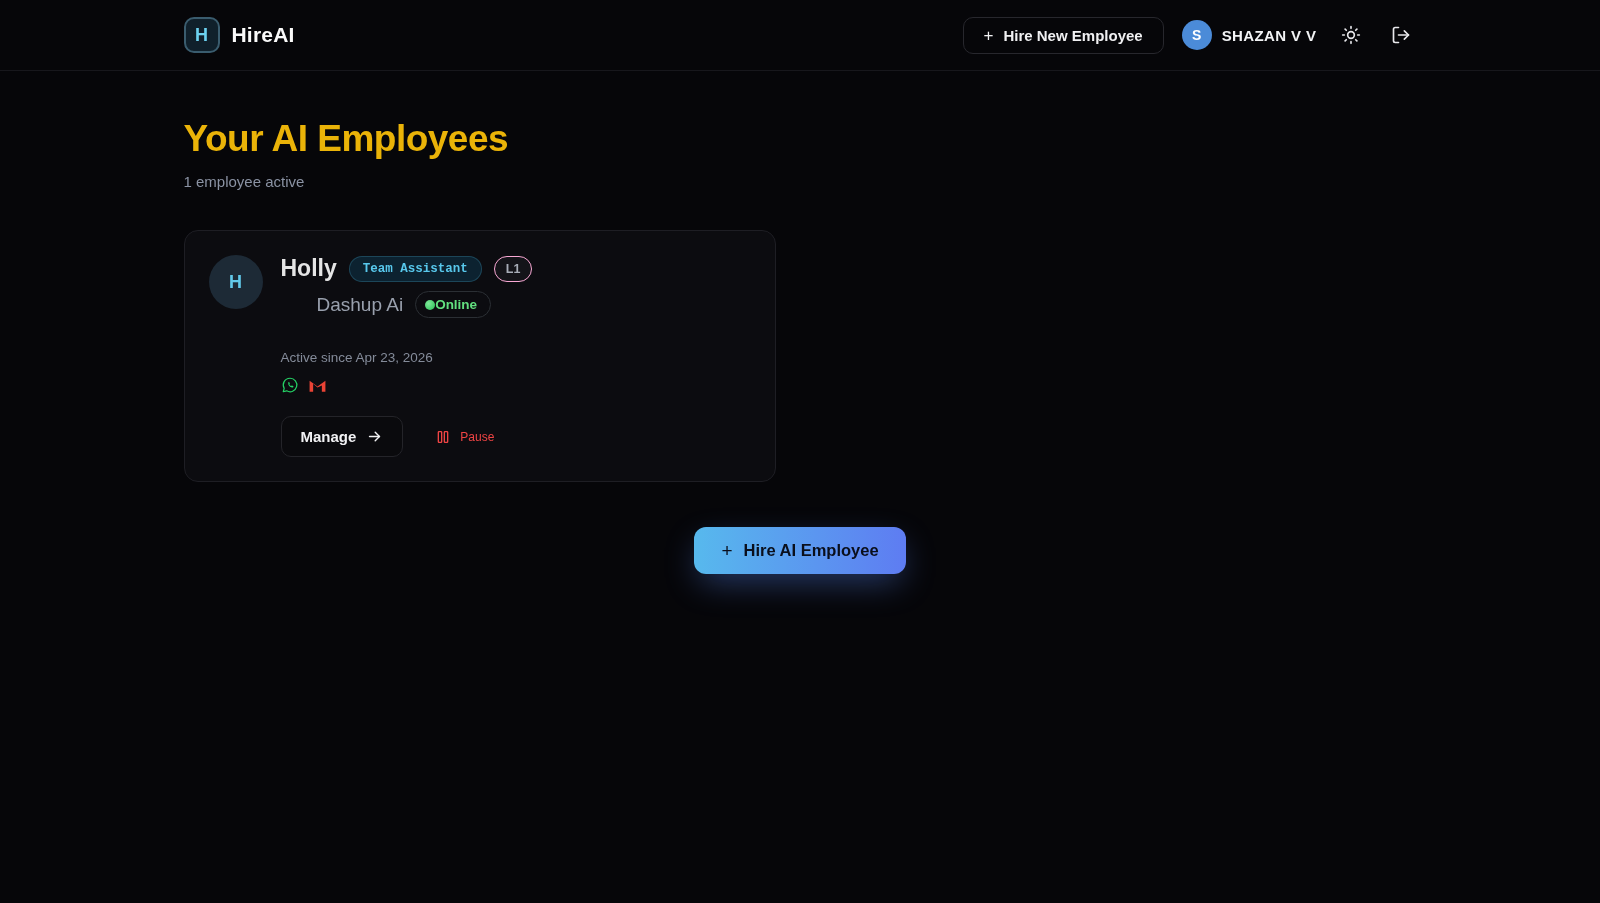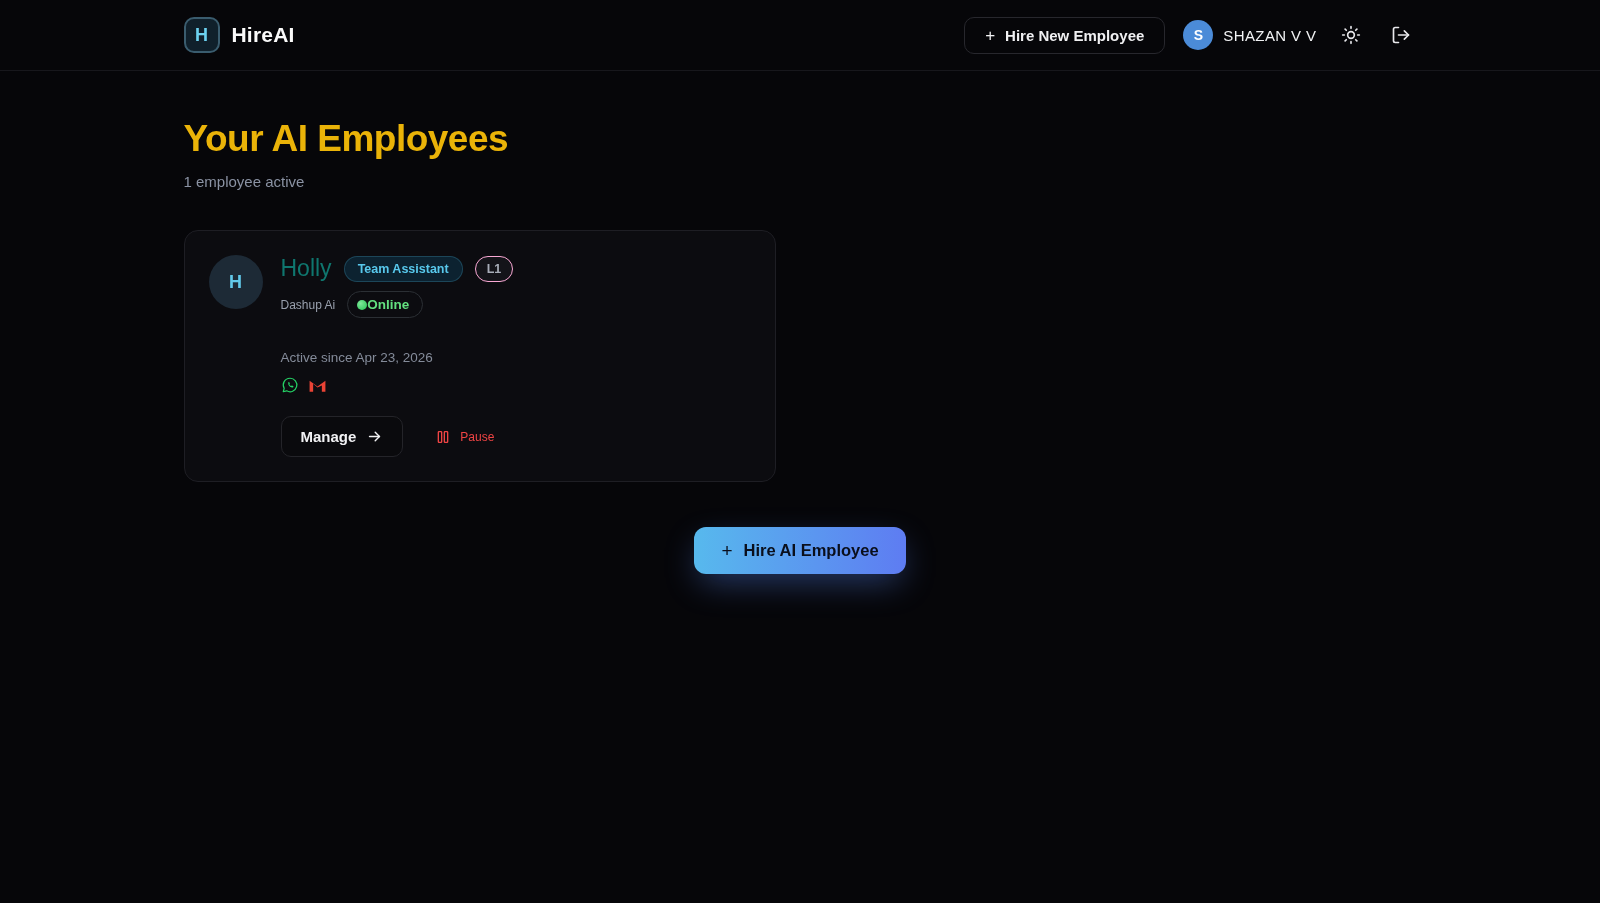--- a/index.html
+++ b/index.html
@@ -39,21 +39,21 @@
     font-family: inherit; cursor: pointer;
   }
   .plus-glyph { font-size: 17px; font-weight: 400; line-height: 1; }
   .user-chip { display: flex; align-items: center; gap: 10px; cursor: pointer; }
   .avatar-s {
     width: 30px; height: 30px; border-radius: 50%;
     background: #4b8bd8; color: #ffffff;
     display: flex; align-items: center; justify-content: center;
     font-size: 14px; font-weight: 700;
   }
-  .user-name { font-size: 15px; font-weight: 400; letter-spacing: 0.4px; }
+  .user-name { font-size: 15px; font-weight: 700; letter-spacing: 0.4px; }
   .icon-btn {
     background: none; border: none; padding: 6px; cursor: pointer;
     color: #e8e8ec; display: flex; align-items: center; justify-content: center;
   }
 
   
   .main { padding-top: 47px; }
   .page-title { margin: 0; font-size: 37px; font-weight: 700; letter-spacing: -0.5px; color: #eab308; }
   .page-subtitle { margin-top: 13px; font-size: 15px; color: #8a92a3; }
 
@@ -68,33 +68,33 @@
     display: flex; gap: 18px;
   }
   .avatar-h {
     width: 54px; height: 54px; border-radius: 50%; flex-shrink: 0;
     background: #1d2a36; color: #62c9ea;
     display: flex; align-items: center; justify-content: center;
     font-size: 18px; font-weight: 700;
   }
   .emp-body { flex: 1; }
   .name-row { display: flex; align-items: center; gap: 12px; }
-  .emp-name { font-size: 23px; font-weight: 400; color: #0f766e; }
+  .emp-name { font-size: 23px; font-weight: 700; color: #e5e5e5; }
   .badge-role {
     background: #0c2230; border: 1px solid rgba(86,200,236,0.22);
     color: #58c8ec; font-size: 12.5px; font-weight: 600;
-    padding: 5px 13px; border-radius: 999px;
+    padding: 5px 13px; border-radius: 999px; font-family: Liberation Mono, monospace;
   }
   .badge-level {
     background: #141419; border: 1px solid #f9a8d4;
     color: #a8adb8; font-size: 12.5px; font-weight: 600;
     padding: 5px 11px; border-radius: 999px;
   }
   .company-row { margin-top: 9px; display: flex; align-items: center; gap: 12px; }
-  .company-name { font-size: 12px; color: #99a0ad; }
+  .company-name { font-size: 19px; color: #99a0ad; margin-left: 36px; }
   .status-pill {
     display: flex; align-items: center; gap: 0;
     border: 1px solid #2b2f34; border-radius: 999px;
     padding: 5px 13px 5px 9px;
   }
   .status-dot {
     width: 10px; height: 10px; border-radius: 50%;
     background: radial-gradient(circle at 35% 35%, #7fe89a, #25c152);
   }
   .status-text { font-size: 13.5px; font-weight: 600; color: #62e07f; }

